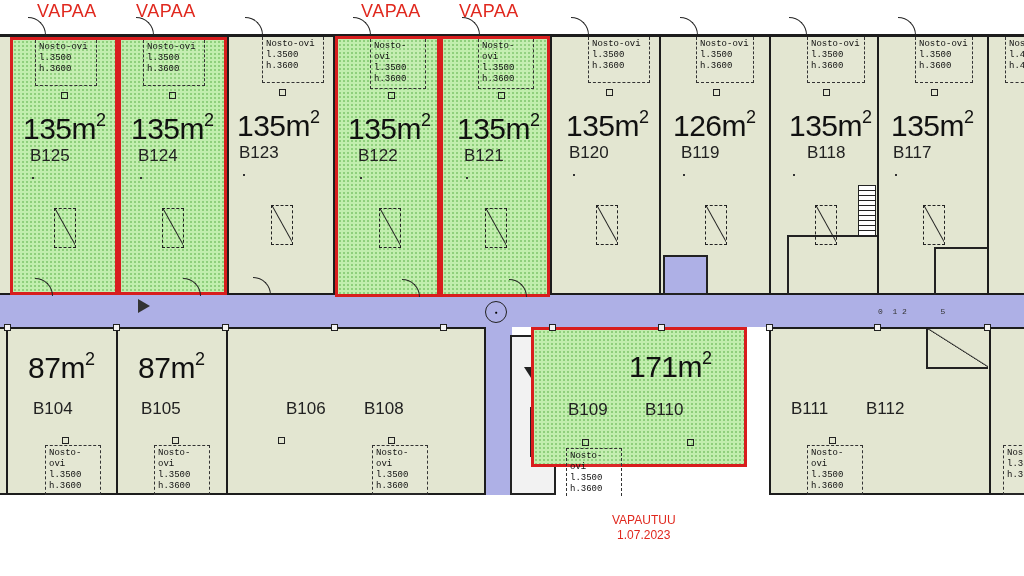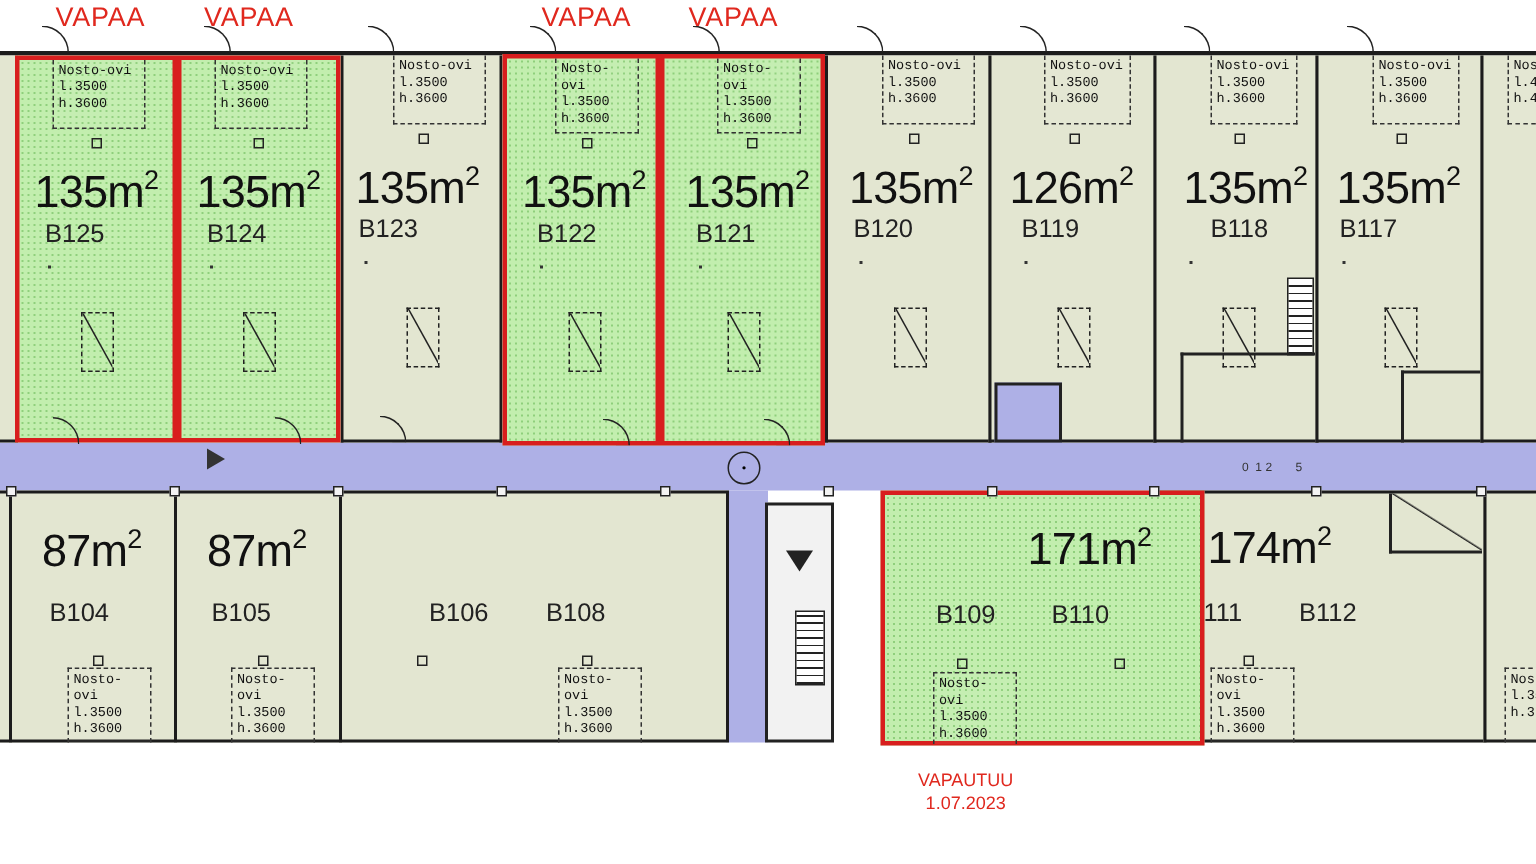--- a/index.html
+++ b/index.html
@@ -32,21 +32,21 @@
   .circle-sign { position:absolute; width:22px; height:22px; border:1.5px solid #222; border-radius:50%; font-size:5px; text-align:center; line-height:20px; box-sizing:border-box; }
   .scale { position:absolute; font-size:8px; color:#333; }
 </style>
 </head>
 <body>
 
 <div class="plan">
 
   <div class="corridor" style="left:0;top:295px;width:1024px;height:32px;"></div>
   <div class="corridor" style="left:484px;top:327px;width:28px;height:168px;"></div>
-  <div class="scale" style="left:828px;top:307px;">
+  <div class="scale" style="left:878px;top:307px;font-family:Liberation Mono, monospace;">
     <span>0</span>&nbsp;&nbsp;<span>1</span>&nbsp;<span>2</span>&nbsp;&nbsp;&nbsp;&nbsp;&nbsp;&nbsp;&nbsp;<span>5</span>
   </div>
   <div class="circle-sign" style="left:485px;top:301px;">●</div>
   <div style="position:absolute;left:138px;top:299px;width:0;height:0;border-top:7px solid transparent;border-bottom:7px solid transparent;border-left:12px solid #333;"></div>
 
   <div class="wall" style="left:0;top:34px;width:1024px;height:3px;"></div>
 
   <div class="unit free" style="left:10px;top:37px;width:108px;height:258px;">
     <div class="door-box" style="left:22px;top:0;width:62px;height:46px;">
       <div>Nosto-ovi</div>
@@ -220,39 +220,38 @@
         <div>l.3500</div>
         <div>h.3600</div>
     </div>
   </div>
 
   <div style="position:absolute;left:510px;top:335px;width:46px;height:160px;background:#f2f2f2;border:2px solid #222;box-sizing:border-box;">
     <div style="position:absolute;left:12px;top:30px;width:0;height:0;border-left:9px solid transparent;border-right:9px solid transparent;border-top:14px solid #222;"></div>
     <div class="stair" style="left:18px;top:70px;width:20px;height:50px;"></div>
   </div>
 
-  <div class="unit free" style="left:587px;top:327px;width:216px;height:170px;">
+  <div class="unit free" style="left:531px;top:327px;width:216px;height:140px;">
     <div class="area" style="left:95px;top:20px;"><span>171</span><span>m</span><sup>2</sup></div>
     <div class="uid" style="left:34px;top:70px;">B109</div>
     <div class="uid" style="left:111px;top:70px;">B110</div>
     <div class="small-sq" style="left:48px;top:109px;"></div>
     <div class="small-sq" style="left:153px;top:109px;"></div>
     <div class="door-box bottom" style="left:32px;top:118px;width:56px;height:48px;">
       <div>Nosto-ovi</div>
         <div>l.3500</div>
         <div>h.3600</div>
     </div>
   </div>
   <div class="vapautuu" style="left:612px;top:513px;">
     <div>VAPAUTUU</div>
     <div>1.07.2023</div>
   </div>
 
   <div class="unit" style="left:769px;top:327px;width:222px;height:168px;">
-    <div class="area" style="left:34px;top:20px;"><span>174</span><span>m</span><sup>2</sup></div>
     <div class="uid" style="left:20px;top:70px;">B111</div>
     <div class="uid" style="left:95px;top:70px;">B112</div>
     <div class="small-sq" style="left:58px;top:108px;"></div>
     <div class="door-box bottom" style="left:36px;top:116px;width:56px;height:50px;">
       <div>Nosto-ovi</div>
         <div>l.3500</div>
         <div>h.3600</div>
     </div>
     <div style="position:absolute;left:155px;top:0;width:62px;height:40px;border-left:2px solid #222;border-bottom:2px solid #222;box-sizing:border-box;background:linear-gradient(to top right, transparent 49%, #222 50%, transparent 52%);"></div>
   </div>

